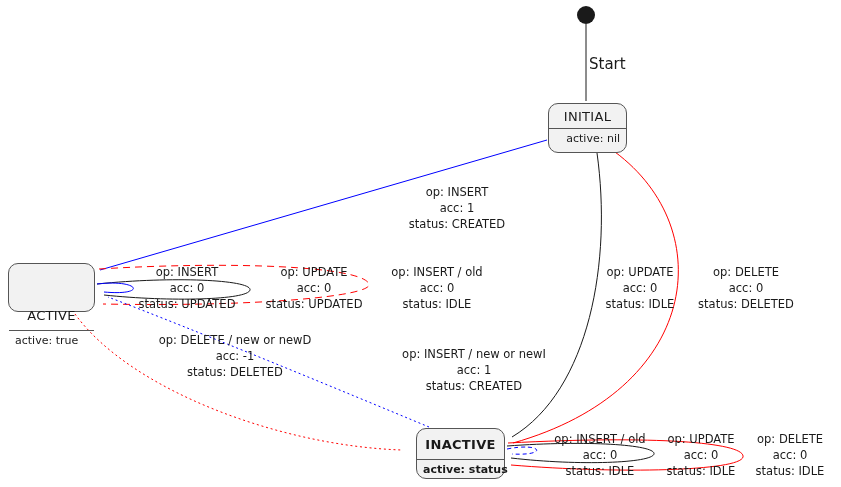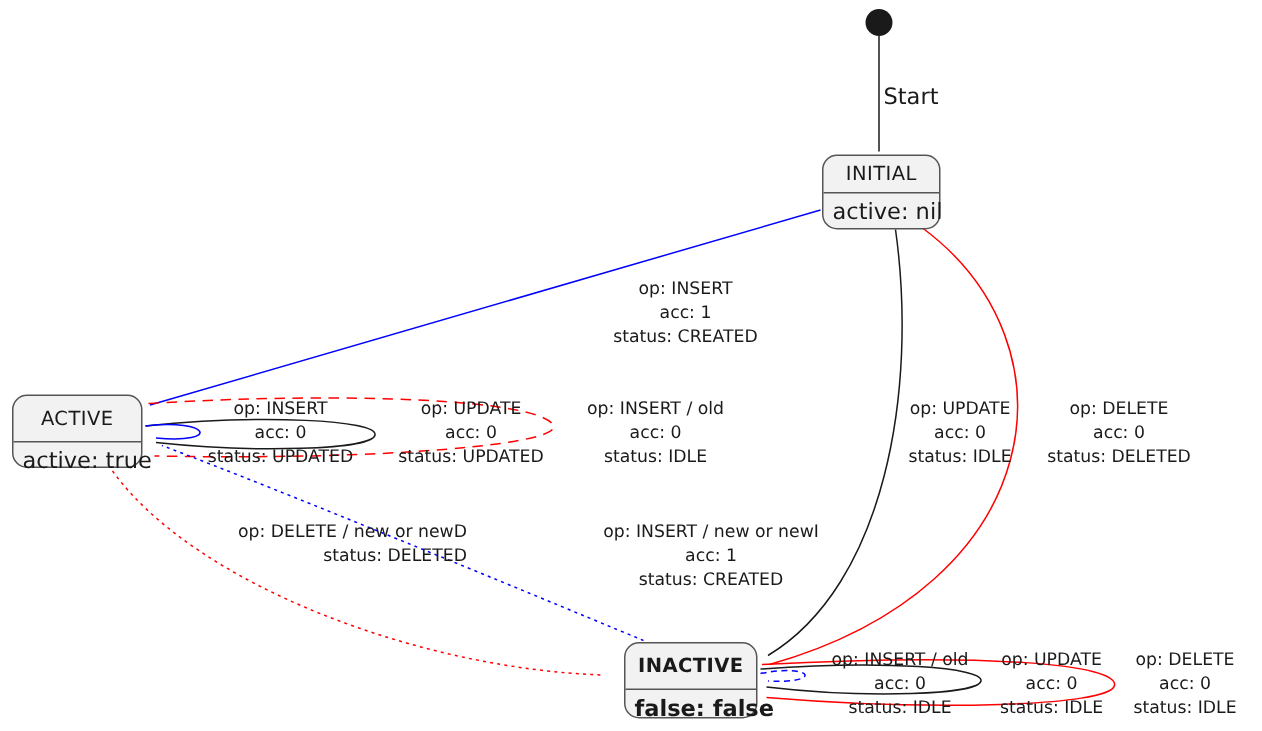--- a/index.html
+++ b/index.html
@@ -9,21 +9,21 @@
   }
   .edges{position:absolute;left:0;top:0;width:841px;height:487px;}
   .state{
     position:absolute;background:#f2f2f2;border:1px solid #555555;
     border-radius:10px;box-sizing:border-box;
   }
   .state-title{
     display:flex;align-items:center;justify-content:center;
     font-size:13px;letter-spacing:.3px;border-bottom:1px solid #555555;box-sizing:border-box;
   }
-  .state-body{font-size:15px;padding:3px 6px 0 6px;white-space:nowrap;}
+  .state-body{font-size:11px;padding:3px 6px 0 6px;white-space:nowrap;}
   .elabel{
     position:absolute;transform:translateX(-50%);text-align:center;
     font-size:11.5px;line-height:16px;white-space:nowrap;
   }
   .start-label{position:absolute;font-size:15px;white-space:nowrap;}
   .e-black{stroke:#1a1a1a;}
   .e-blue{stroke:#0000ff;}
   .e-red{stroke:#ff0000;}
   path,line{fill:none;stroke-width:1;}
 </style>
@@ -72,27 +72,27 @@
   </svg>
 
   <div class="start-label" style="left:589px;top:55px;">Start</div>
 
   <div class="state" style="left:548px;top:103px;width:79px;height:50px;text-align:right;">
     <div class="state-title" style="height:25px;">INITIAL</div>
     <div class="state-body">active: nil</div>
   </div>
 
   <div class="state" style="left:8px;top:263px;width:87px;height:49px;">
-    <div class="state-title" style="height:31px;">ACTIVE</div>
+    <div class="state-title" style="height:31px;margin-top:36px;">ACTIVE</div>
     <div class="state-body">active: true</div>
   </div>
 
   <div class="state" style="left:416px;top:428px;width:89px;height:51px;font-weight:bold;">
     <div class="state-title" style="height:31px;">INACTIVE</div>
-    <div class="state-body">false: false</div>
+    <div class="state-body">active: status</div>
   </div>
 
   <div class="elabel" style="left:457px;top:184px;">
     <div>op: INSERT</div>
     <div>acc: 1</div>
     <div>status: CREATED</div>
   </div>
 
   <div class="elabel" style="left:187px;top:264px;">
     <div>op: INSERT</div>
@@ -117,22 +117,23 @@
     <div>acc: 0</div>
     <div>status: IDLE</div>
   </div>
 
   <div class="elabel" style="left:746px;top:264px;">
     <div>op: DELETE</div>
     <div>acc: 0</div>
     <div>status: DELETED</div>
   </div>
 
-  <div class="elabel" style="left:235px;top:346px;text-align:right;">
+  <div class="elabel" style="left:235px;top:332px;">
     <div>op: DELETE / new or newD</div>
+    <div>acc: -1</div>
     <div>status: DELETED</div>
   </div>
 
   <div class="elabel" style="left:474px;top:346px;">
     <div>op: INSERT / new or newI</div>
     <div>acc: 1</div>
     <div>status: CREATED</div>
   </div>
 
   <div class="elabel" style="left:600px;top:431px;">

